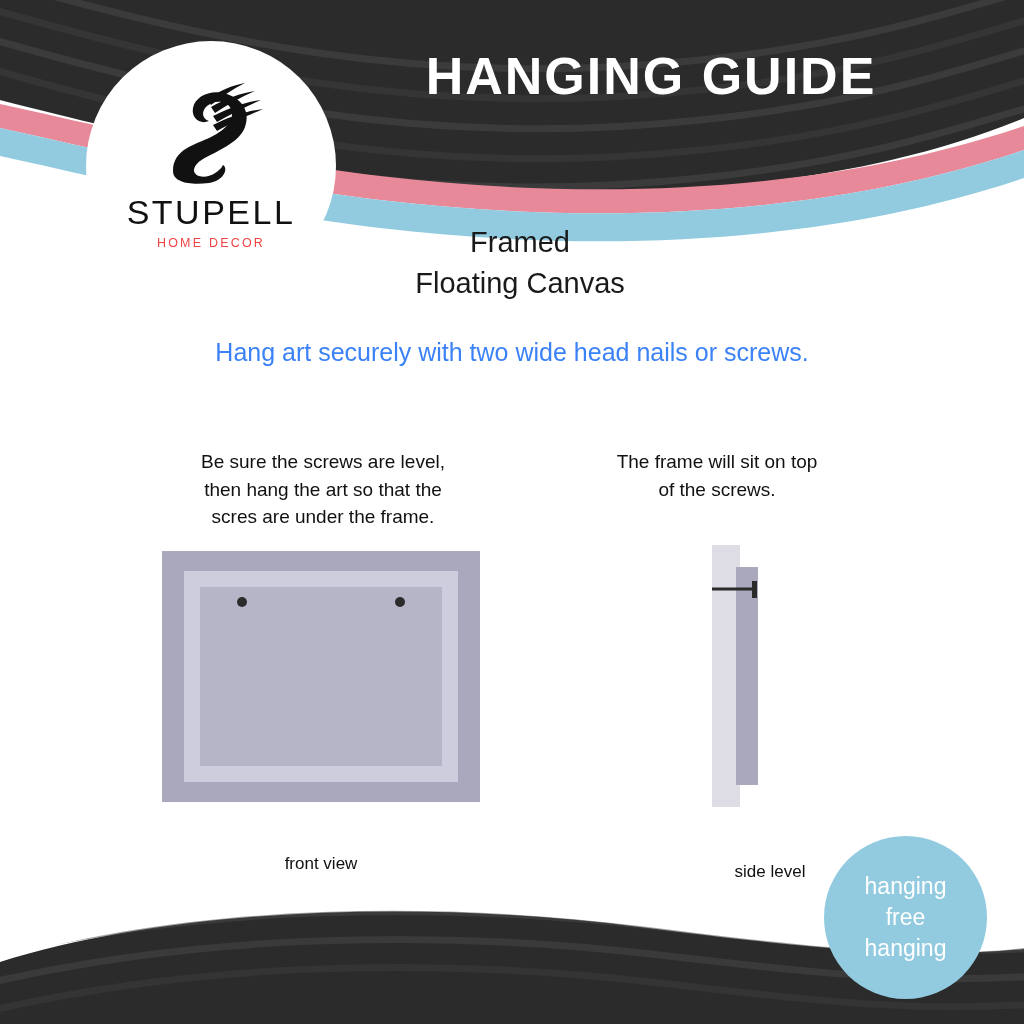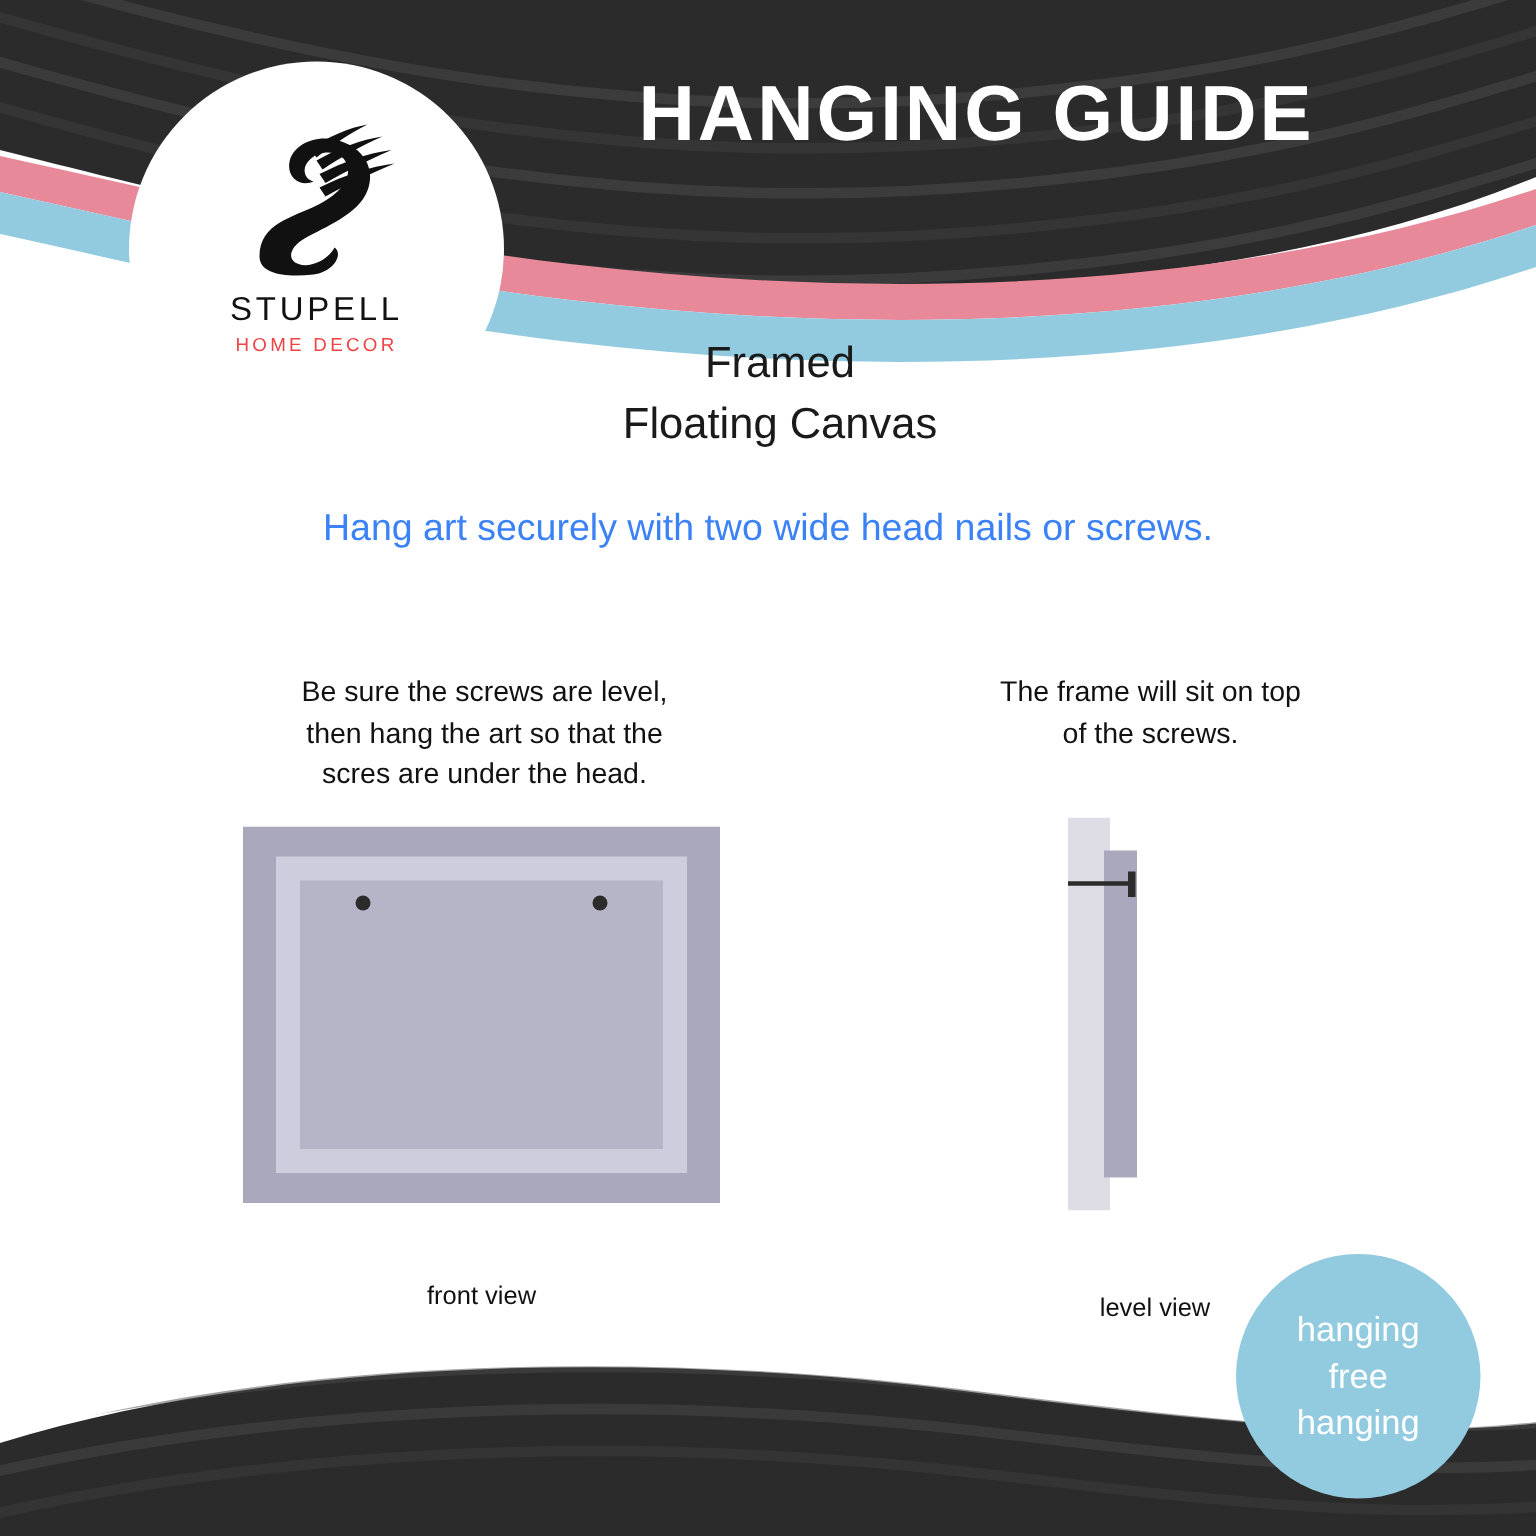--- a/index.html
+++ b/index.html
@@ -43,21 +43,21 @@
     align-items: center;
     justify-content: flex-start;
     z-index: 5;
   }
   .logo-mark {
     margin-top: 34px;
     width: 120px;
     height: 120px;
   }
   .logo-name {
-    font-size: 22px;
+    font-size: 34px;
     letter-spacing: 2.5px;
     color: #111111;
     font-weight: 400;
     margin-top: -2px;
   }
   .logo-sub {
     font-size: 12.5px;
     letter-spacing: 2.2px;
     color: #ef4444;
     margin-top: 4px;
@@ -103,21 +103,21 @@
     font-weight: 400;
     z-index: 4;
   }
 
   
   .col {
     position: absolute;
     z-index: 4;
   }
   .col-left  { left: 140px; top: 448px; width: 366px; }
-  .col-right { left: 617px; top: 448px; width: 300px; }
+  .col-right { left: 567px; top: 448px; width: 300px; }
 
   .col-caption {
     text-align: center;
     color: #111111;
     font-size: 19px;
     line-height: 1.45;
   }
 
   .front-figure {
     position: absolute;
@@ -226,21 +226,21 @@
     <div>Framed</div>
     <div>Floating Canvas</div>
   </div>
 
   <div class="main-instruction">Hang art securely with two wide head nails or screws.</div>
 
   <div class="col col-left">
     <div class="col-caption">
       <div>Be sure the screws are level,</div>
       <div>then hang the art so that the</div>
-      <div>scres are under the head.</div>
+      <div>scres are under the frame.</div>
     </div>
   </div>
 
   <div class="col col-right">
     <div class="col-caption">
       <div>The frame will sit on top</div>
       <div>of the screws.</div>
     </div>
   </div>
 
@@ -257,21 +257,21 @@
 
     <rect x="22" y="0" width="28" height="262" fill="#dedde6"></rect>
 
     <rect x="46" y="22" width="22" height="218" fill="#a9a8bd"></rect>
 
     <line x1="22" y1="44" x2="64" y2="44" stroke="#2b2b2b" stroke-width="3"></line>
     <rect x="62" y="36" width="5" height="17" fill="#2b2b2b"></rect>
   </svg>
 
   <div class="view-label front">front view</div>
-  <div class="view-label side">level view</div>
+  <div class="view-label side">side level</div>
 
   <div class="badge">
     <div>hanging</div>
     <div>free</div>
     <div>hanging</div>
   </div>
 
 </div>
 
 </body></html>

